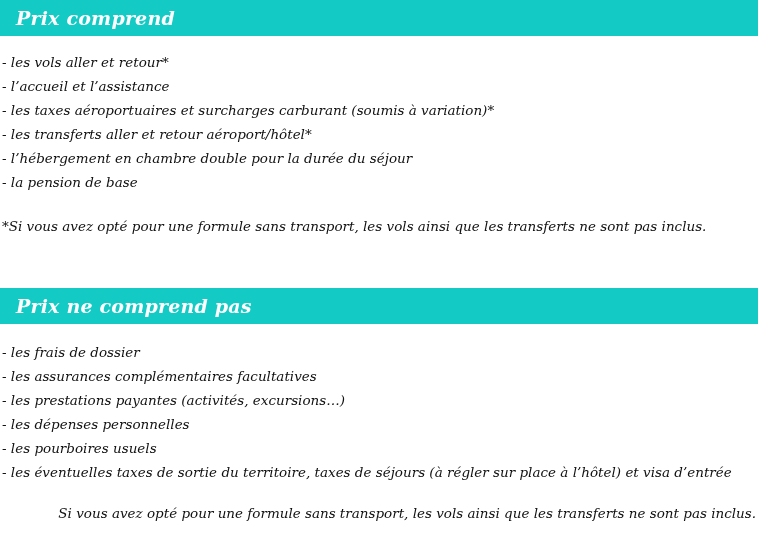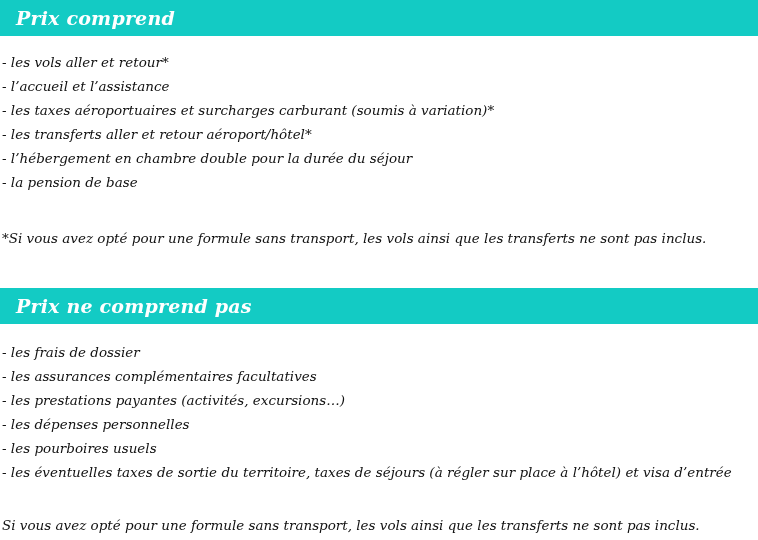--- a/index.html
+++ b/index.html
@@ -52,21 +52,20 @@
     line-height: 24px;
     white-space: nowrap;
   }
   .note {
     font-family: "DejaVu Serif", serif;
     font-style: italic;
     font-size: 13.5px;
     color: #111111;
     line-height: 20px;
     white-space: nowrap;
-    margin-top: 12px;
   }
 
   
   #header-included {
     position: absolute;
     left: 0;
     top: 0;
     width: 758px;
   }
   #body-included {
@@ -92,20 +91,21 @@
     position: absolute;
     left: 0;
     top: 340px;
     width: 758px;
   }
   #note-excluded {
     position: absolute;
     left: 2px;
     top: 503px;
     width: 754px;
+    text-align: right;
   }
 </style>
 </head>
 <body>
 
 <div class="page">
 
   <div class="section-header" id="header-included">
     <span class="title">Prix comprend</span>
   </div>

